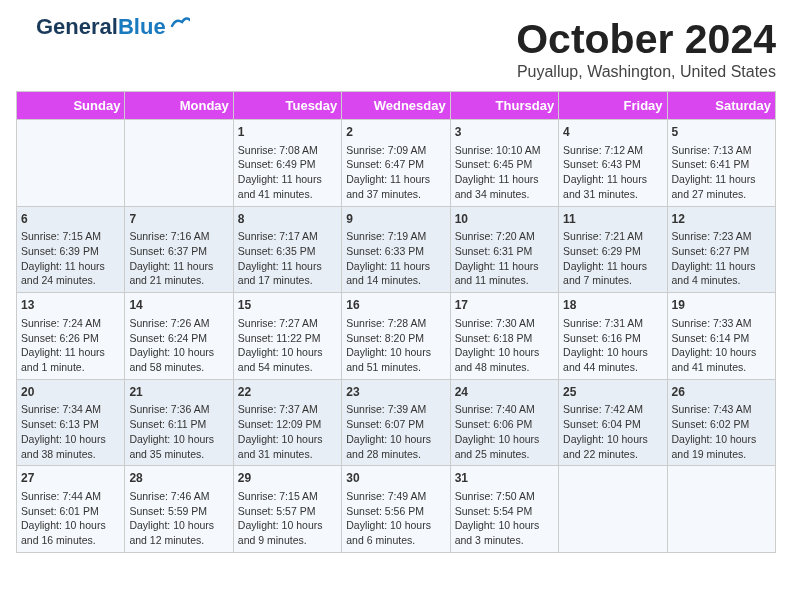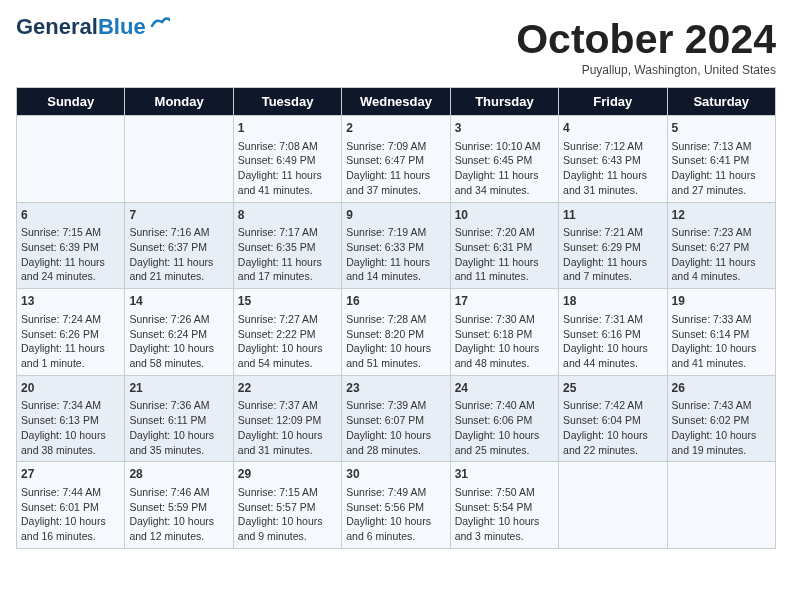--- a/index.html
+++ b/index.html
@@ -8,48 +8,49 @@
       background: #fff;
       width: 792px;
       min-height: 612px;
       padding: 16px;
     }
     .header-area {
       display: flex;
       justify-content: space-between;
       align-items: flex-start;
       margin-bottom: 10px;
+      margin-left: 20px;
     }
     .logo {
       display: flex;
       flex-direction: column;
       align-items: flex-start;
     }
     .title-area {
       text-align: right;
     }
     .main-title {
       font-size: 41px;
       font-weight: bold;
       color: #222;
     }
     .subtitle {
-      font-size: 12px;
+      font-size: 16px;
       color: #444;
     }
     table {
       width: 100%;
       border-collapse: collapse;
       font-size: 11px;
     }
     thead tr th {
-      background-color: #0f172a;
+      background-color: #d946ef;
       color: #fff;
       padding: 6px 4px;
-      text-align: center;
+      text-align: right;
       font-size: 13px;
       font-weight: bold;
       border: 1px solid #ccc;
     }
     tbody tr td {
       border: 1px solid #ccc;
       vertical-align: top;
       padding: 4px;
       height: 80px;
       width: 108px;
@@ -194,21 +195,21 @@
         </td>
         <td>
           <span class="day-num">14</span>
           <div>Sunrise: 7:26 AM</div>
           <div>Sunset: 6:24 PM</div>
           <div>Daylight: 10 hours and 58 minutes.</div>
         </td>
         <td>
           <span class="day-num">15</span>
           <div>Sunrise: 7:27 AM</div>
-          <div>Sunset: 2:22 PM</div>
+          <div>Sunset: 11:22 PM</div>
           <div>Daylight: 10 hours and 54 minutes.</div>
         </td>
         <td>
           <span class="day-num">16</span>
           <div>Sunrise: 7:28 AM</div>
           <div>Sunset: 8:20 PM</div>
           <div>Daylight: 10 hours and 51 minutes.</div>
         </td>
         <td>
           <span class="day-num">17</span>

